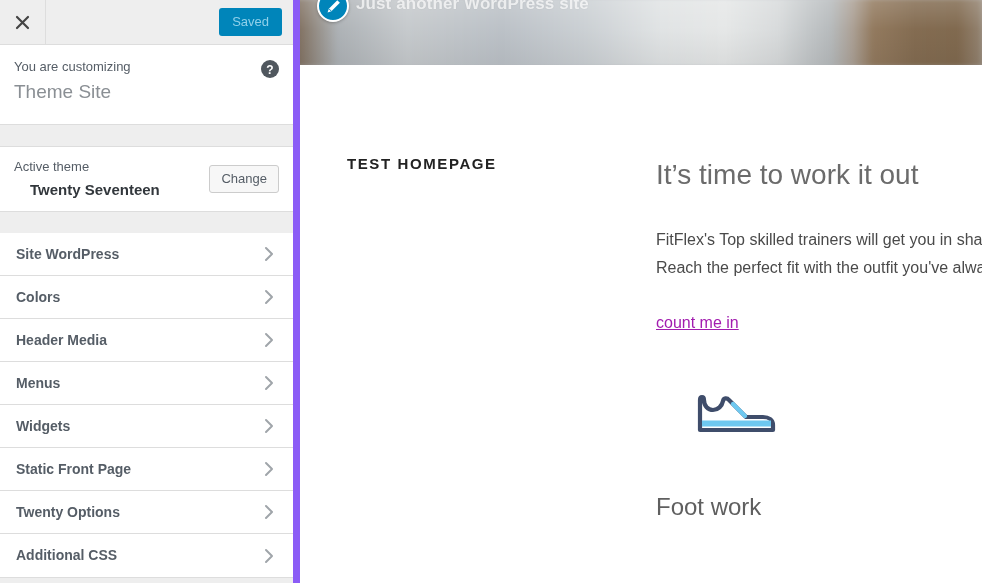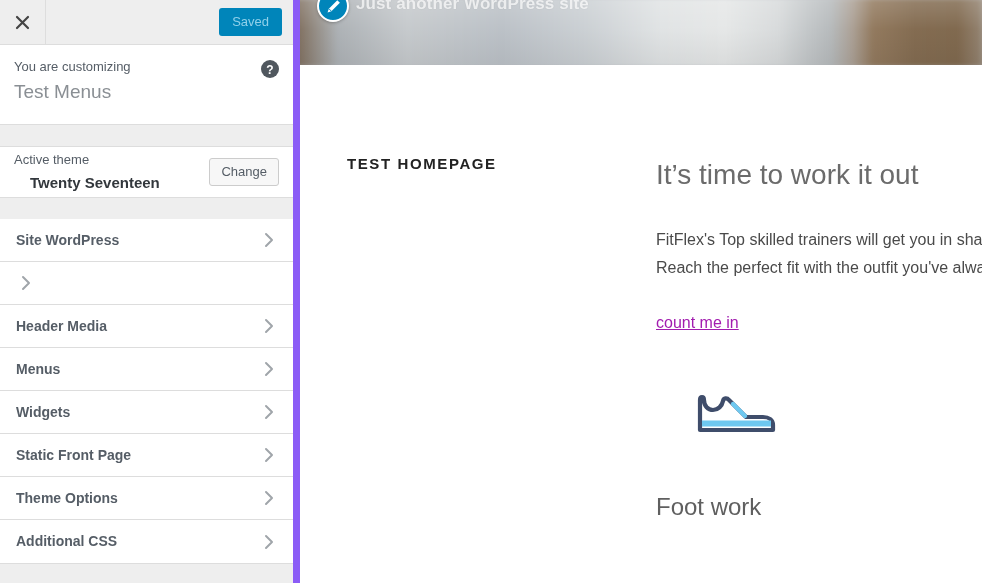--- a/index.html
+++ b/index.html
@@ -71,21 +71,21 @@
   }
 
   .cz-gap { height: 21px; background: #eeeeee; }
 
   .cz-theme {
     background: #ffffff;
     border-top: 1px solid #dddddd;
     border-bottom: 1px solid #dddddd;
     padding: 12px 14px 13px 14px;
     display: flex; align-items: center;
-    height: 52px; box-sizing: border-box;
+    height: 66px; box-sizing: border-box;
   }
   .cz-theme-text { flex: 1; min-width: 0; }
   .cz-theme-label { font-size: 13px; color: #555d66; line-height: 1.5; }
   .cz-theme-name {
     font-size: 15px; color: #32373c; font-weight: 600;
     line-height: 1.4; margin-top: 2px;
     white-space: nowrap; overflow: hidden; text-overflow: ellipsis; margin-left: 16px;
   }
   .cz-change {
     background: #f7f7f7;
@@ -239,21 +239,21 @@
             <path d="M2 2 L13 13 M13 2 L2 13" stroke="#444444" stroke-width="2.2" stroke-linecap="round" fill="none"></path>
           </svg>
         </span>
       </div>
       <div class="cz-topbar-spacer"></div>
       <button class="cz-save">Saved</button>
     </div>
 
     <div class="cz-info">
       <div class="cz-info-eyebrow">You are customizing</div>
-      <div class="cz-info-title">Test Menus</div>
+      <div class="cz-info-title">Theme Site</div>
       <span class="cz-help">
         <svg width="20" height="20" viewBox="0 0 20 20" aria-hidden="true">
           <circle cx="10" cy="10" r="9" fill="#50575e"></circle>
           <text x="10" y="14.5" text-anchor="middle" font-family="Liberation Sans, sans-serif" font-size="12" font-weight="700" fill="#ffffff">?</text>
         </svg>
       </span>
     </div>
 
     <div class="cz-gap"></div>
 
@@ -272,20 +272,21 @@
       <div class="cz-row">
         <span class="cz-row-label">Site WordPress</span>
         <span class="cz-chev">
           <svg width="20" height="20" viewBox="0 0 20 20" aria-hidden="true">
               <path d="M7 4 L13 10 L7 16" stroke="#a0a5aa" stroke-width="2" fill="none" stroke-linecap="round" stroke-linejoin="round"></path>
             </svg>
         </span>
       </div>
 
       <div class="cz-row">
+        <span class="cz-row-label">Colors</span>
         <span class="cz-chev">
           <svg width="20" height="20" viewBox="0 0 20 20" aria-hidden="true">
               <path d="M7 4 L13 10 L7 16" stroke="#a0a5aa" stroke-width="2" fill="none" stroke-linecap="round" stroke-linejoin="round"></path>
             </svg>
         </span>
       </div>
 
       <div class="cz-row">
         <span class="cz-row-label">Header Media</span>
         <span class="cz-chev">
@@ -316,21 +317,21 @@
       <div class="cz-row">
         <span class="cz-row-label">Static Front Page</span>
         <span class="cz-chev">
           <svg width="20" height="20" viewBox="0 0 20 20" aria-hidden="true">
               <path d="M7 4 L13 10 L7 16" stroke="#a0a5aa" stroke-width="2" fill="none" stroke-linecap="round" stroke-linejoin="round"></path>
             </svg>
         </span>
       </div>
 
       <div class="cz-row">
-        <span class="cz-row-label">Theme Options</span>
+        <span class="cz-row-label">Twenty Options</span>
         <span class="cz-chev">
           <svg width="20" height="20" viewBox="0 0 20 20" aria-hidden="true">
               <path d="M7 4 L13 10 L7 16" stroke="#a0a5aa" stroke-width="2" fill="none" stroke-linecap="round" stroke-linejoin="round"></path>
             </svg>
         </span>
       </div>
 
       <div class="cz-row">
         <span class="cz-row-label">Additional CSS</span>
         <span class="cz-chev">

